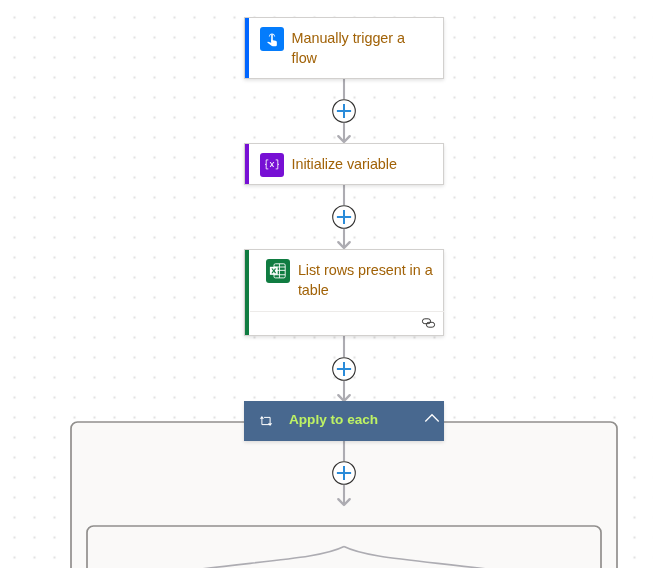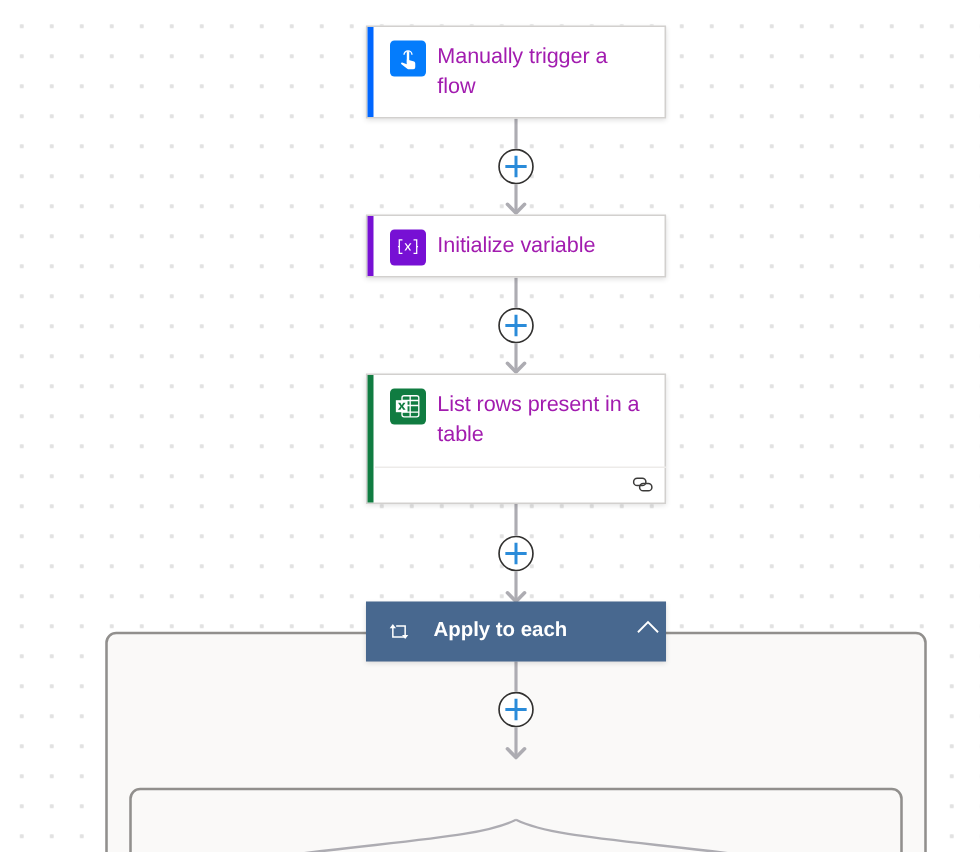--- a/index.html
+++ b/index.html
@@ -12,28 +12,28 @@
     background-size:20px 20px;background-position:4.5px 7.5px;}
 
   .abs{position:absolute;}
 
   
   .card{position:absolute;background:#ffffff;border:1px solid #d2d0ce;
         box-sizing:border-box;
         box-shadow:0 1.6px 3.6px rgba(0,0,0,.13), 0 0.3px 0.9px rgba(0,0,0,.10);}
   .card .bar{position:absolute;left:0;top:0;bottom:0;width:4px;}
   .card .row{position:absolute;display:flex;align-items:flex-start;}
-  .card .title{font-size:14.4px;color:#a21caf;line-height:19.8px;letter-spacing:-0.004em;
+  .card .title{font-size:14.4px;color:#a16207;line-height:19.8px;letter-spacing:-0.004em;
                display:block;}
   .ico{width:24px;height:24px;border-radius:3px;display:block;flex:0 0 24px;}
 
   
   .scopehdr{position:absolute;display:flex;align-items:center;box-sizing:border-box;
             box-shadow:0 1.6px 3.6px rgba(0,0,0,.13), 0 0.3px 0.9px rgba(0,0,0,.10);}
-  .scopehdr .hlabel{font-size:13.6px;font-weight:bold;color:#ffffff;letter-spacing:.0em;line-height:16px;}
+  .scopehdr .hlabel{font-size:13.6px;font-weight:bold;color:#bef264;letter-spacing:.0em;line-height:16px;}
 
   svg{display:block;overflow:visible;}
 </style>
 </head>
 <body>
 
 <div id="canvas">
 
   <svg class="abs" style="left:0;top:0;width:653px;height:568px;">
     <rect x="71" y="422" width="546" height="250" rx="6.5" fill="#faf9f8" stroke="#918f8d" stroke-width="1.7"></rect>
@@ -124,21 +124,21 @@
           </g>
           <path d="M9.7,9.1 h1.0 l1.3,1.85 l1.25,-1.85 h1.05 l-1.75,2.5 l1.5,2.45 h-1.05 l-1.1,-1.85 l-1.2,1.85 h-1.05 l1.65,-2.55 z" fill="#ffffff"></path>
         </svg>
       </span>
       <span class="title" style="margin-left:7.4px;width:138px;margin-top:2px;">Initialize variable</span>
     </div>
   </div>
 
   <div class="card" style="left:244px;top:249px;width:200px;height:87px;">
     <div class="bar" style="background:#107c41;"></div>
-    <div class="row" style="left:15.2px;top:9px;width:182px;">
+    <div class="row" style="left:15.2px;top:9px;width:182px;justify-content:center;">
       <span class="ico">
         <svg width="24" height="24" viewBox="0 0 24 24">
           <rect x="0" y="0" width="24" height="24" rx="3" fill="#107c41"></rect>
           <g fill="none" stroke="#ffffff" stroke-width="0.9">
             <rect x="8.0" y="4.8" width="11.2" height="14.1" rx="1.4"></rect>
             <path d="M8.0,8.0 H19.2 M8.0,11.35 H19.2 M8.0,15.75 H19.2"></path>
             <path d="M13.45,4.8 V18.9"></path>
           </g>
           <rect x="3.9" y="7.8" width="7.8" height="8.0" fill="#ffffff"></rect>
           <path d="M5.35,9.55 h1.6 l0.9,1.6 l0.9,-1.6 h1.6 l-1.7,2.25 l1.75,2.4 h-1.65 l-0.9,-1.65 l-0.9,1.65 h-1.65 l1.75,-2.4 z" fill="#107c41"></path>

